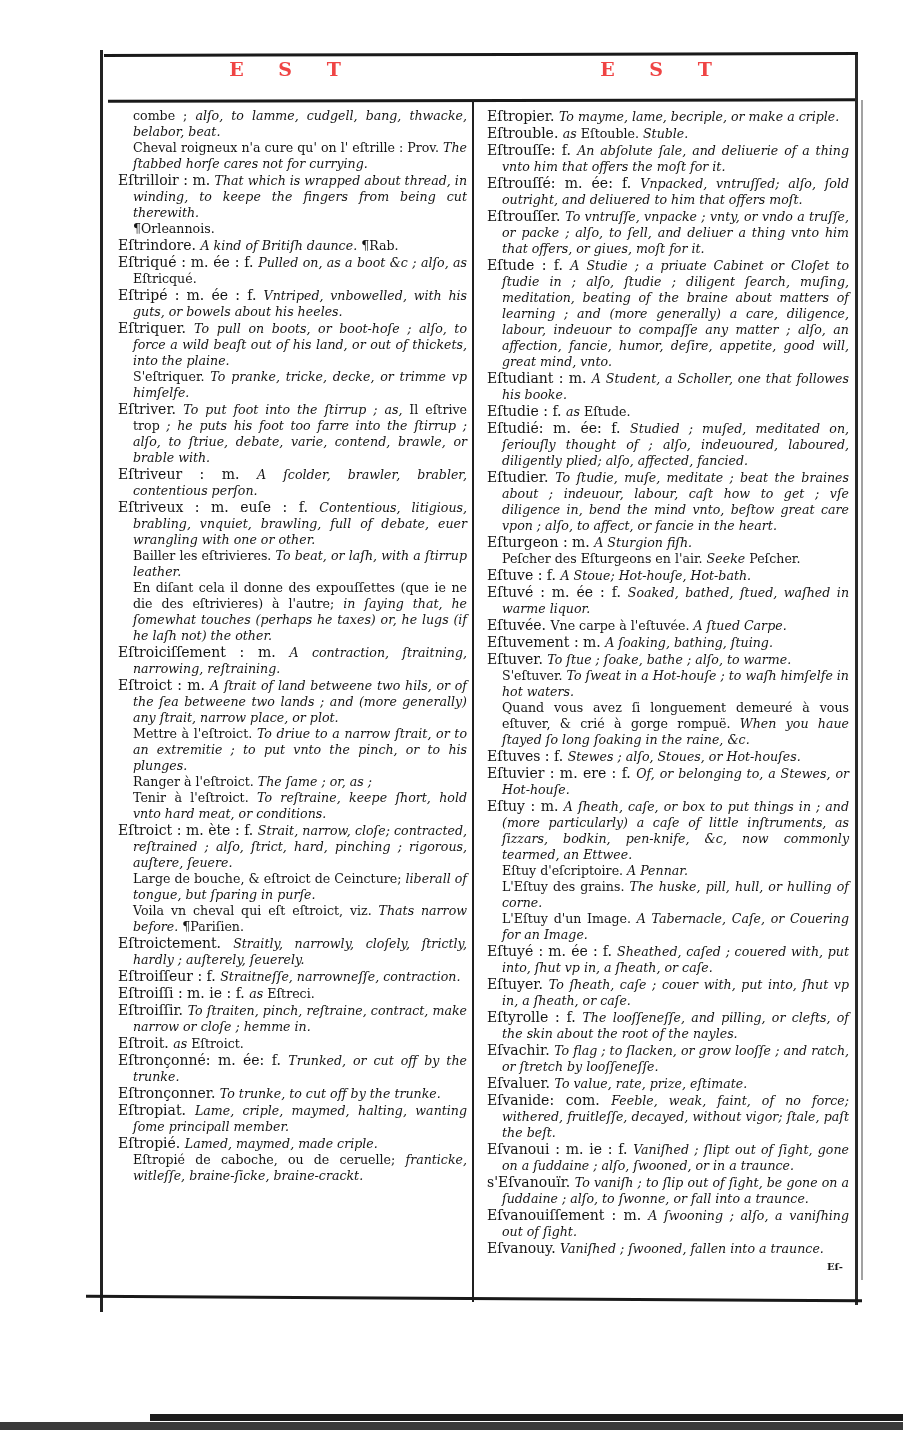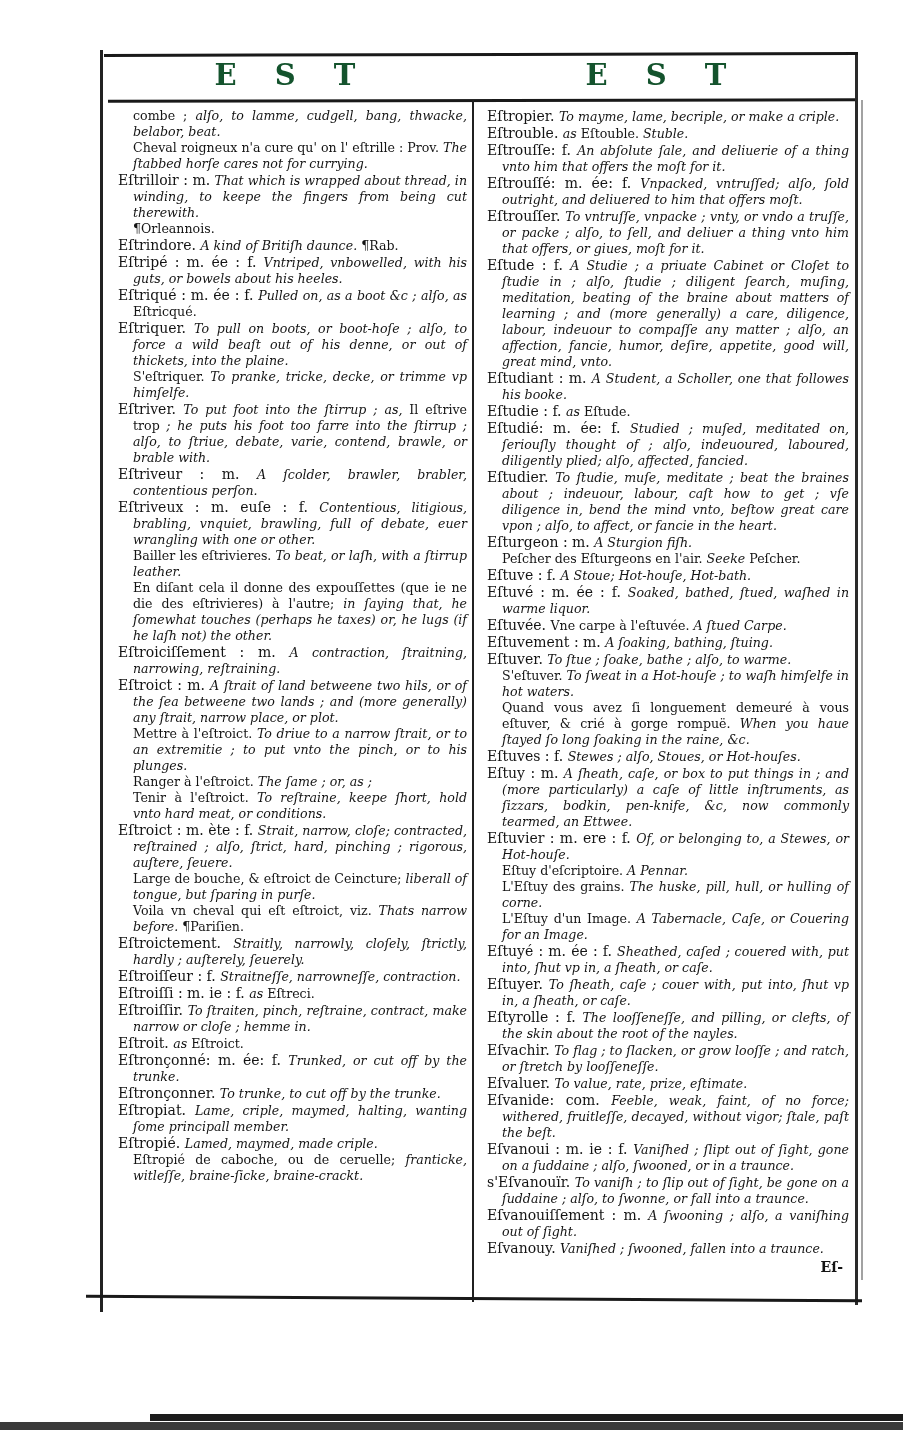--- a/index.html
+++ b/index.html
@@ -14,36 +14,36 @@
   .rule-mid{left:108px;top:99px;width:748px;height:3px;transform:rotate(-0.1deg);}
   .rule-bottom{left:86px;top:1297px;width:776px;height:3px;transform:rotate(0.35deg);}
   .border-left{left:100px;top:50px;width:3px;height:1262px;background:#222;}
   .border-right{left:855px;top:55px;width:3px;height:1250px;background:#2a2a2a;}
   .border-right2{left:861px;top:100px;width:2px;height:1180px;background:#555;opacity:.55;}
   .col-divider{left:472px;top:100px;width:2px;height:1202px;background:#202020;}
   .bottom-band1{left:150px;top:1414px;width:753px;height:7px;background:#1c1c1c;}
   .bottom-band2{left:0;top:1422px;width:903px;height:8px;background:#3a3a3a;}
   
   .col-header{
-    position:absolute;top:58px;font-size:29px;letter-spacing:14px;
-    font-weight:bold;text-align:center;color:#14532d;
+    position:absolute;top:58px;font-size:19px;letter-spacing:14px;
+    font-weight:bold;text-align:center;color:#ef4444;
   }
   .header-left{left:118px;width:348px;}
   .header-right{left:487px;width:352px;}
   
   .text-col{position:absolute;top:108px;font-size:12.6px;line-height:16px;text-align:justify;}
   .col-left{left:118px;width:349px;}
   .col-right{left:487px;width:362px;}
   .entry{margin:0;padding-left:15px;text-indent:-15px;}
   .entry.sub{padding-left:15px;text-indent:0;}
   .hw{font-weight:normal;font-size:14px;font-style:normal;}
   .rm{font-style:normal;}
   .it{font-style:italic;}
   .catchword{
-    text-align:right;font-size:14px;font-weight:bold;
+    text-align:right;font-size:10px;font-weight:bold;
     padding-right:6px;margin-top:2px;
   }
 </style>
 </head>
 <body>
 
 <div class="scan-page">
 
   <div class="rule border-left"></div>
   <div class="rule rule-top"></div>
@@ -55,23 +55,23 @@
   <div class="rule col-divider"></div>
   <div class="rule border-right"></div>
   <div class="rule border-right2"></div>
 
   <div class="text-col col-left" id="col-left">
       <p class="entry sub"><span class="rm">combe ; </span><span class="it">alſo, to lamme, cudgell, bang, thwacke, belabor, beat.</span></p>
       <p class="entry sub"><span class="rm">Cheval roigneux n'a cure qu' on l' eſtrille : Prov. </span><span class="it">The ſtabbed horſe cares not for currying.</span></p>
       <p class="entry"><span class="hw">Eſtrilloir : m. </span><span class="it">That which is wrapped about thread, in winding, to keepe the fingers from being cut therewith.</span></p>
       <p class="entry sub"><span class="rm">¶Orleannois.</span></p>
       <p class="entry"><span class="hw">Eſtrindore. </span><span class="it">A kind of Britiſh daunce. </span><span class="rm">¶Rab.</span></p>
+      <p class="entry"><span class="hw">Eſtriqué : m. ée : f. </span><span class="it">Pulled on, as a boot &amp;c ; alſo, as </span><span class="rm">Eſtricqué.</span></p>
       <p class="entry"><span class="hw">Eſtripé : m. ée : f. </span><span class="it">Vntriped, vnbowelled, with his guts, or bowels about his heeles.</span></p>
-      <p class="entry"><span class="hw">Eſtriqué : m. ée : f. </span><span class="it">Pulled on, as a boot &amp;c ; alſo, as </span><span class="rm">Eſtricqué.</span></p>
-      <p class="entry"><span class="hw">Eſtriquer. </span><span class="it">To pull on boots, or boot-hoſe ; alſo, to force a wild beaſt out of his denne, or out of thickets, into the plaine.</span></p>
+      <p class="entry"><span class="hw">Eſtriquer. </span><span class="it">To pull on boots, or boot-hoſe ; alſo, to force a wild beaſt out of his land, or out of thickets, into the plaine.</span></p>
       <p class="entry sub"><span class="rm">S'eſtriquer. </span><span class="it">To pranke, tricke, decke, or trimme vp himſelfe.</span></p>
       <p class="entry"><span class="hw">Eſtriver. </span><span class="it">To put foot into the ſtirrup ; as, </span><span class="rm">Il eſtrive trop</span><span class="it"> ; he puts his foot too farre into the ſtirrup ; alſo, to ſtriue, debate, varie, contend, brawle, or brable with.</span></p>
       <p class="entry"><span class="hw">Eſtriveur : m. </span><span class="it">A ſcolder, brawler, brabler, contentious perſon.</span></p>
       <p class="entry"><span class="hw">Eſtriveux : m. euſe : f. </span><span class="it">Contentious, litigious, brabling, vnquiet, brawling, full of debate, euer wrangling with one or other.</span></p>
       <p class="entry sub"><span class="rm">Bailler les eſtrivieres. </span><span class="it">To beat, or laſh, with a ſtirrup leather.</span></p>
       <p class="entry sub"><span class="rm">En diſant cela il donne des expouſſettes (que ie ne die des eſtrivieres) à l'autre; </span><span class="it">in ſaying that, he ſomewhat touches (perhaps he taxes) or, he lugs (if he laſh not) the other.</span></p>
       <p class="entry"><span class="hw">Eſtroiciſſement : m. </span><span class="it">A contraction, ſtraitning, narrowing, reſtraining.</span></p>
       <p class="entry"><span class="hw">Eſtroict : m. </span><span class="it">A ſtrait of land betweene two hils, or of the ſea betweene two lands ; and (more generally) any ſtrait, narrow place, or plot.</span></p>
       <p class="entry sub"><span class="rm">Mettre à l'eſtroict. </span><span class="it">To driue to a narrow ſtrait, or to an extremitie ; to put vnto the pinch, or to his plunges.</span></p>
       <p class="entry sub"><span class="rm">Ranger à l'eſtroict. </span><span class="it">The ſame ; or, as ;</span></p>
@@ -104,22 +104,22 @@
       <p class="entry"><span class="hw">Eſturgeon : m. </span><span class="it">A Sturgion fiſh.</span></p>
       <p class="entry sub"><span class="rm">Peſcher des Eſturgeons en l'air. </span><span class="it">Seeke </span><span class="rm">Peſcher.</span></p>
       <p class="entry"><span class="hw">Eſtuve : f. </span><span class="it">A Stoue; Hot-houſe, Hot-bath.</span></p>
       <p class="entry"><span class="hw">Eſtuvé : m. ée : f. </span><span class="it">Soaked, bathed, ſtued, waſhed in warme liquor.</span></p>
       <p class="entry"><span class="hw">Eſtuvée. </span><span class="rm">Vne carpe à l'eſtuvée. </span><span class="it">A ſtued Carpe.</span></p>
       <p class="entry"><span class="hw">Eſtuvement : m. </span><span class="it">A ſoaking, bathing, ſtuing.</span></p>
       <p class="entry"><span class="hw">Eſtuver. </span><span class="it">To ſtue ; ſoake, bathe ; alſo, to warme.</span></p>
       <p class="entry sub"><span class="rm">S'eſtuver. </span><span class="it">To ſweat in a Hot-houſe ; to waſh himſelfe in hot waters.</span></p>
       <p class="entry sub"><span class="rm">Quand vous avez ſi longuement demeuré à vous eſtuver, &amp; crié à gorge rompuë. </span><span class="it">When you haue ſtayed ſo long ſoaking in the raine, &amp;c.</span></p>
       <p class="entry"><span class="hw">Eſtuves : f. </span><span class="it">Stewes ; alſo, Stoues, or Hot-houſes.</span></p>
+      <p class="entry"><span class="hw">Eſtuvier : m. ere : f. </span><span class="it">Of, or belonging to, a Stewes, or Hot-houſe.</span></p>
       <p class="entry"><span class="hw">Eſtuy : m. </span><span class="it">A ſheath, caſe, or box to put things in ; and (more particularly) a caſe of little inſtruments, as ſizzars, bodkin, pen-knife, &amp;c, now commonly tearmed, an Ettwee.</span></p>
-      <p class="entry"><span class="hw">Eſtuvier : m. ere : f. </span><span class="it">Of, or belonging to, a Stewes, or Hot-houſe.</span></p>
       <p class="entry sub"><span class="rm">Eſtuy d'eſcriptoire. </span><span class="it">A Pennar.</span></p>
       <p class="entry sub"><span class="rm">L'Eſtuy des grains. </span><span class="it">The huske, pill, hull, or hulling of corne.</span></p>
       <p class="entry sub"><span class="rm">L'Eſtuy d'un Image. </span><span class="it">A Tabernacle, Caſe, or Couering for an Image.</span></p>
       <p class="entry"><span class="hw">Eſtuyé : m. ée : f. </span><span class="it">Sheathed, caſed ; couered with, put into, ſhut vp in, a ſheath, or caſe.</span></p>
       <p class="entry"><span class="hw">Eſtuyer. </span><span class="it">To ſheath, caſe ; couer with, put into, ſhut vp in, a ſheath, or caſe.</span></p>
       <p class="entry"><span class="hw">Eſtyrolle : f. </span><span class="it">The looſſeneſſe, and pilling, or clefts, of the skin about the root of the nayles.</span></p>
       <p class="entry"><span class="hw">Eſvachir. </span><span class="it">To flag ; to ſlacken, or grow looſſe ; and ratch, or ſtretch by looſſeneſſe.</span></p>
       <p class="entry"><span class="hw">Eſvaluer. </span><span class="it">To value, rate, prize, eſtimate.</span></p>
       <p class="entry"><span class="hw">Eſvanide: com. </span><span class="it">Feeble, weak, faint, of no force; withered, fruitleſſe, decayed, without vigor; ſtale, paſt the beſt.</span></p>
       <p class="entry"><span class="hw">Eſvanoui : m. ie : f. </span><span class="it">Vaniſhed ; ſlipt out of ſight, gone on a ſuddaine ; alſo, ſwooned, or in a traunce.</span></p>

